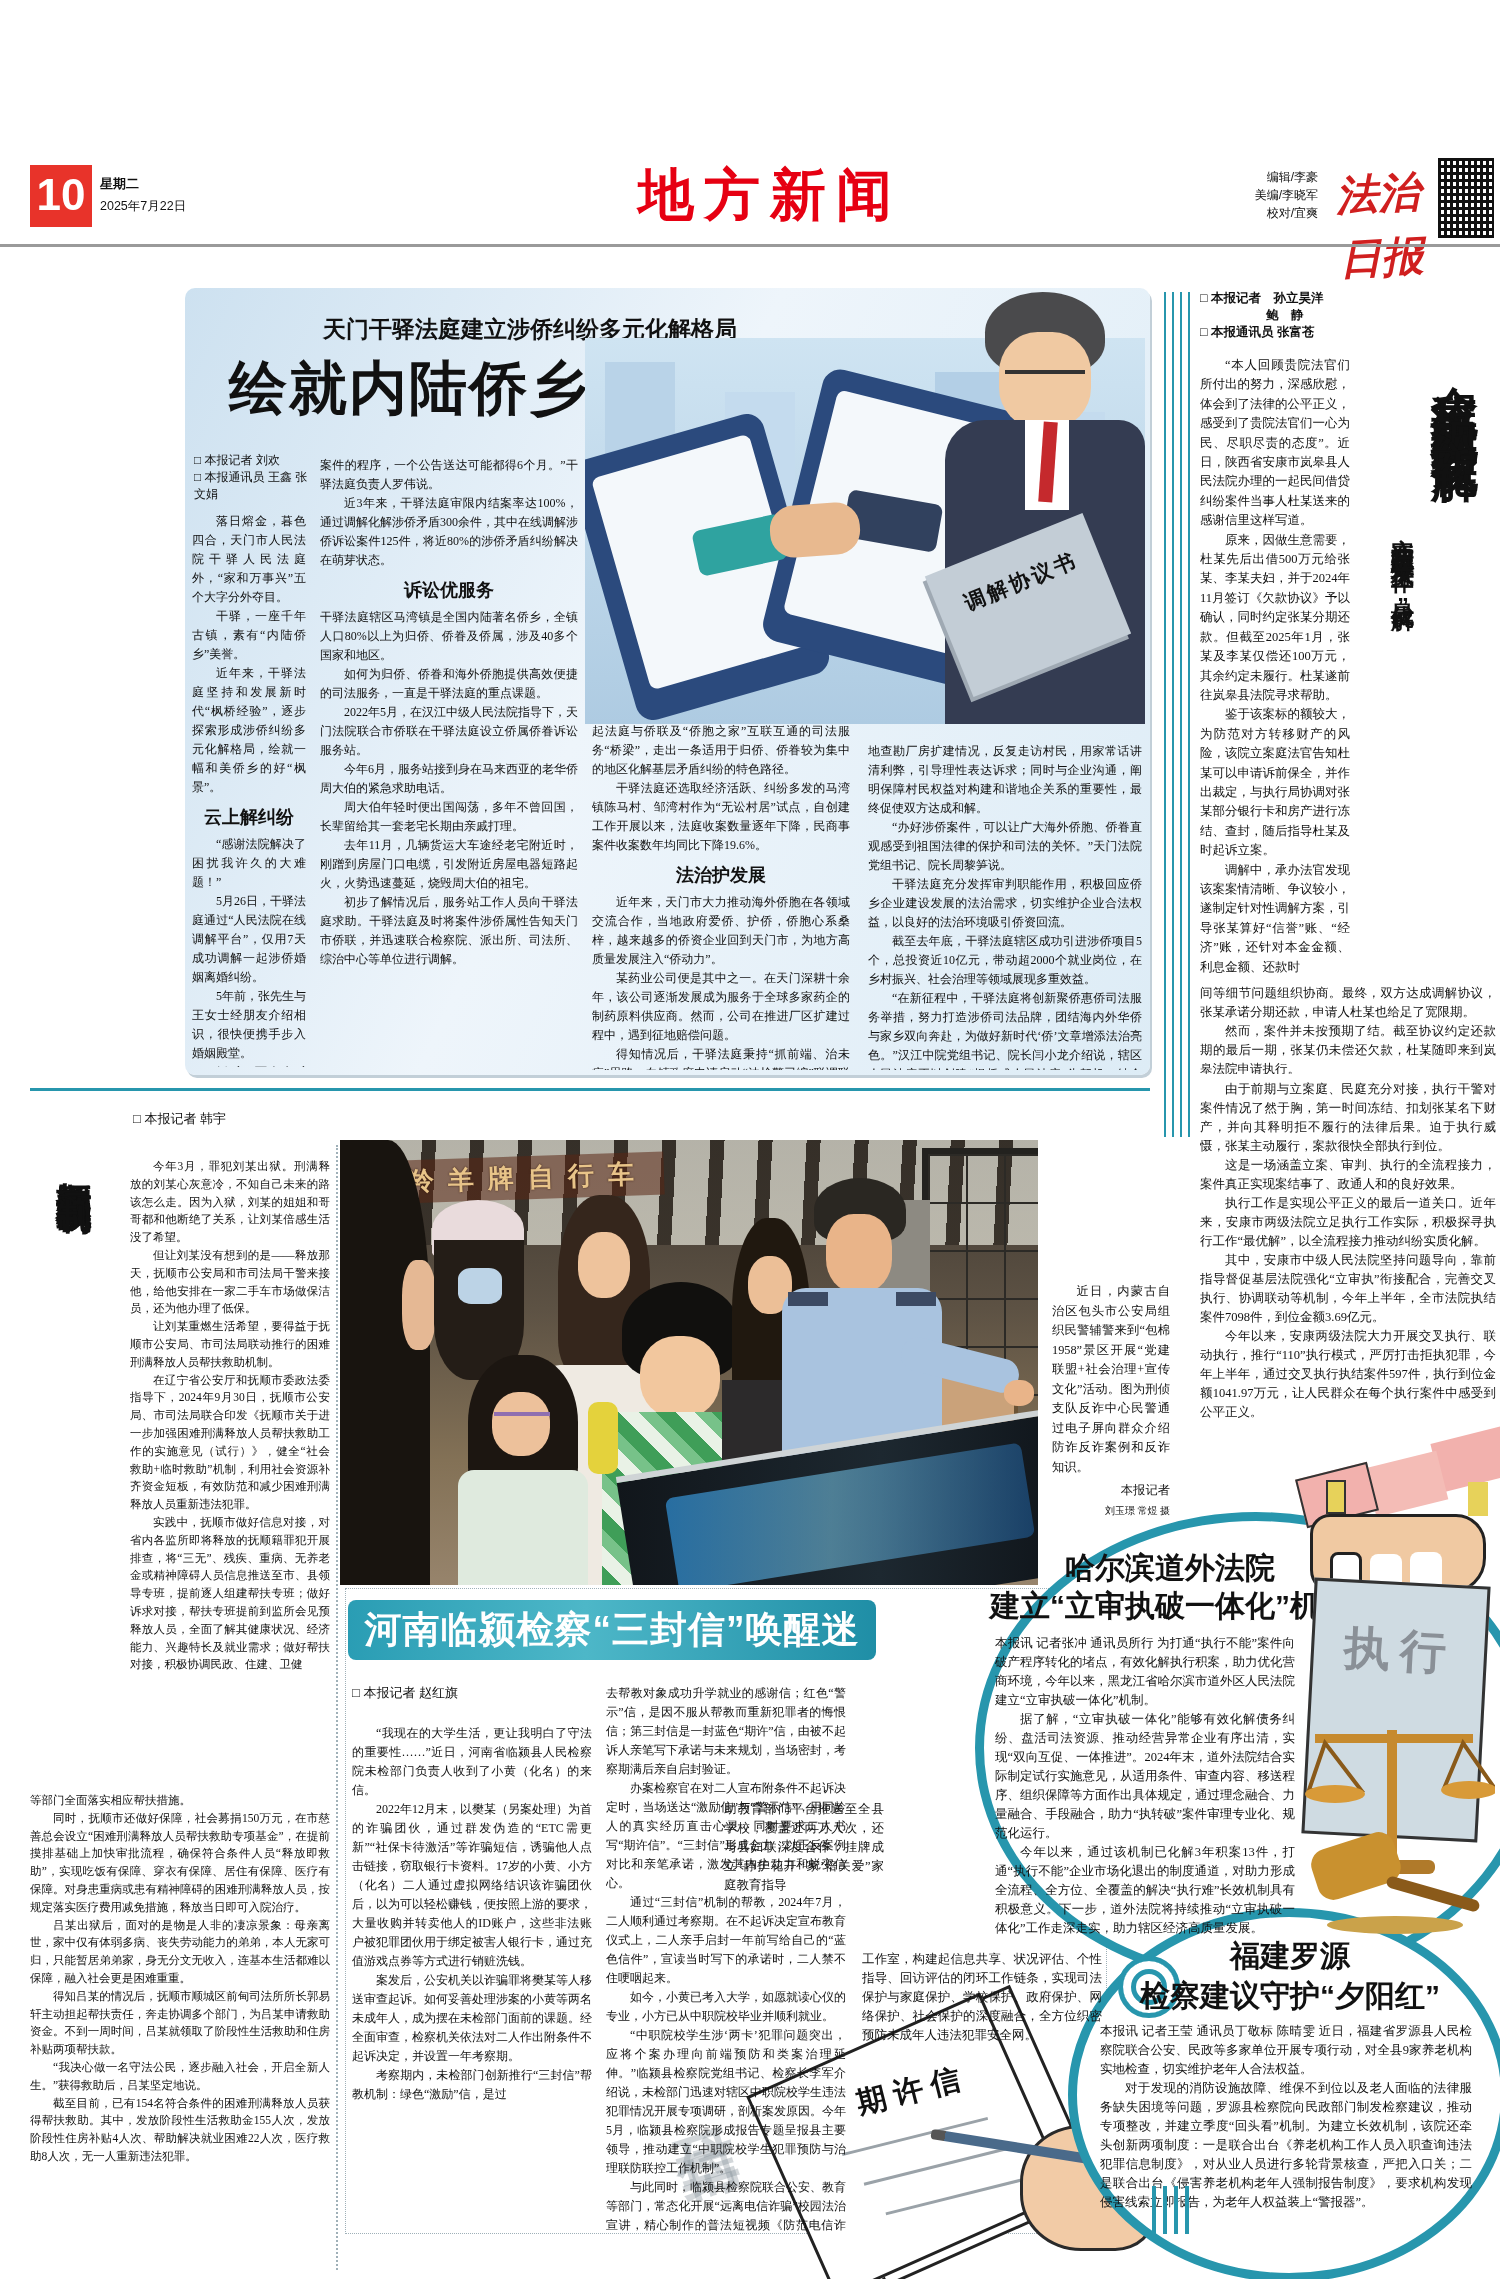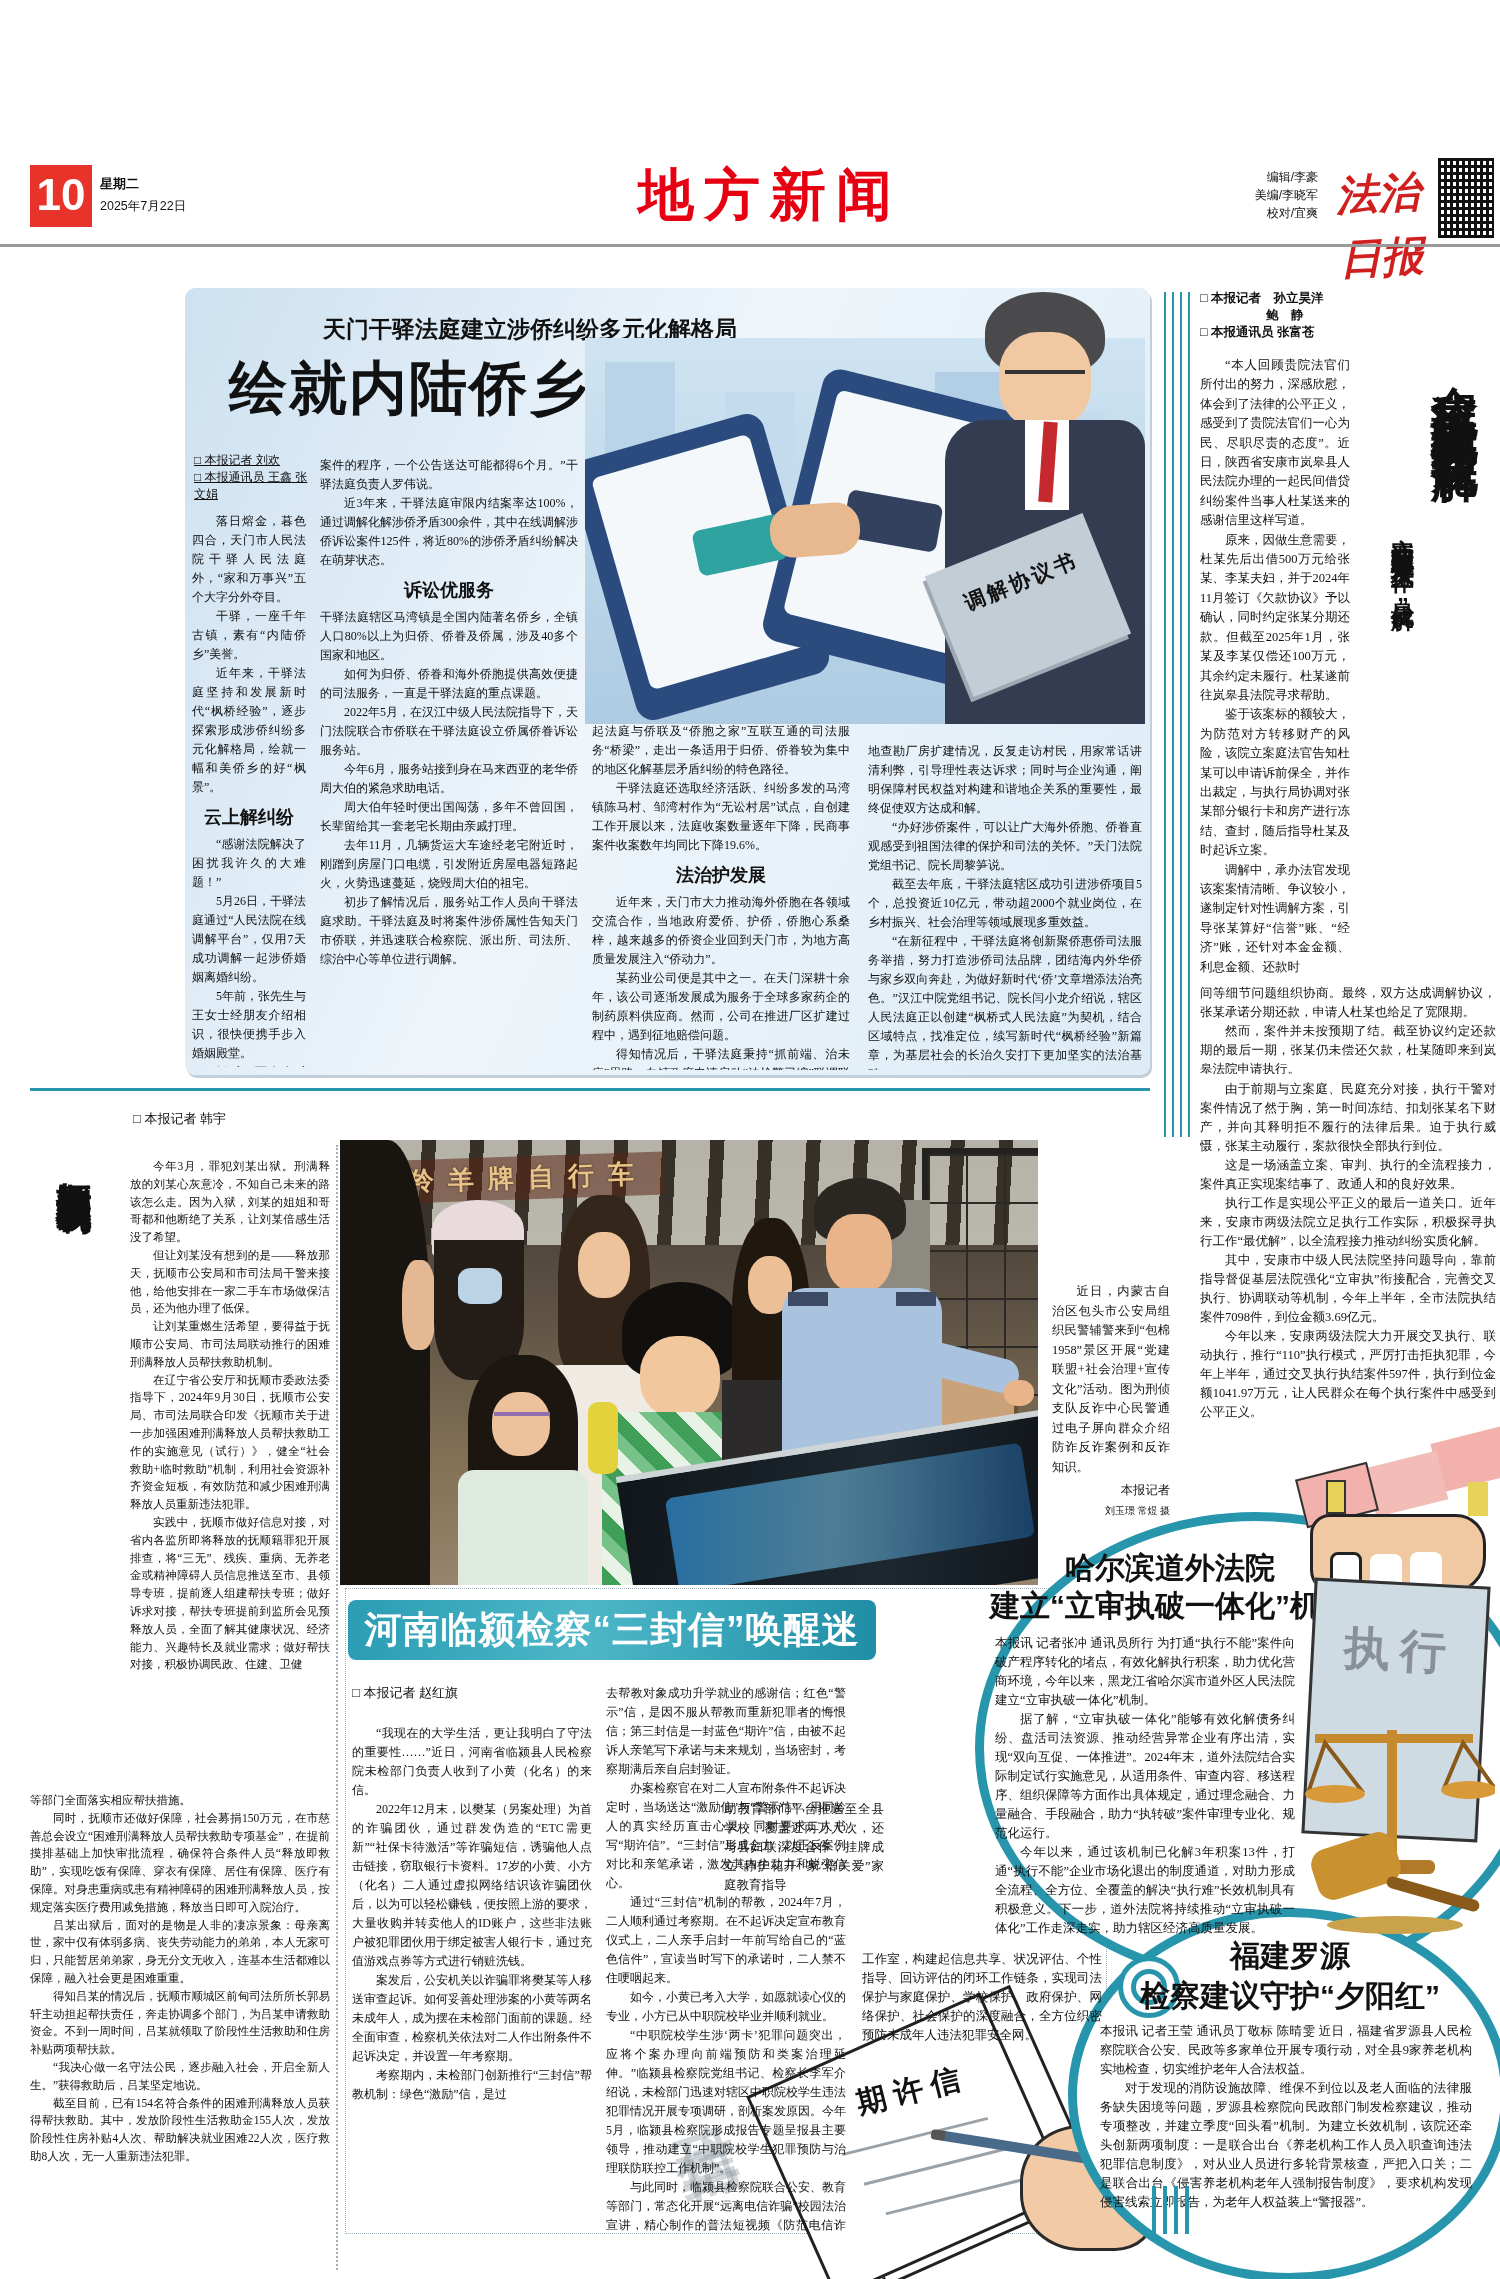--- a/index.html
+++ b/index.html
@@ -59,21 +59,21 @@
   <div class="abs" style="left:400px;top:0px;width:120px;height:84px;background:#4a4a4c;border-radius:48% 52% 40% 40%;"></div>
   <div class="abs" style="left:414px;top:40px;width:92px;height:96px;background:#f0c9a2;border-radius:42%;"></div>
   <div class="abs" style="left:420px;top:78px;width:80px;height:16px;border-top:4px solid #333;"></div>
   <div class="abs" style="left:360px;top:128px;width:200px;height:304px;background:#343c52;border-radius:40px 26px 0 0;"></div>
   <div class="abs" style="left:440px;top:128px;width:44px;height:90px;background:#fff;"></div>
   <div class="abs" style="left:456px;top:130px;width:14px;height:80px;background:#c5292d;transform:rotate(4deg);"></div>
   <div class="abs" style="left:358px;top:248px;width:170px;height:130px;background:#c3cdd6;transform:rotate(-22deg);box-shadow:-4px 4px 0 #9fa9b3;"></div>
   <div class="abs" style="left:375px;top:270px;width:150px;font-size:21px;font-weight:bold;transform:rotate(-22deg);letter-spacing:3px;">调解协议书</div>
 </div>
 
-<div class="abs" style="left:194px;top:452px;width:118px;text-decoration:underline;">
+<div class="abs" style="left:194px;top:452px;width:118px;">
   <div class="byline" style="font-size:12px;">□ 本报记者 刘欢</div>
   <div class="byline" style="font-size:12px;">□ 本报通讯员 王鑫 张文娟</div>
 </div>
 
 <div class="abs body-sm clip" style="left:192px;top:512px;width:114px;height:555px;">
   <div>
       <p class="para">落日熔金，暮色四合，天门市人民法院干驿人民法庭外，“家和万事兴”五个大字分外夺目。</p>
       <p class="para">干驿，一座千年古镇，素有“内陆侨乡”美誉。</p>
       <p class="para">近年来，干驿法庭坚持和发展新时代“枫桥经验”，逐步探索形成涉侨纠纷多元化解格局，绘就一幅和美侨乡的好“枫景”。</p>
     </div>
@@ -112,20 +112,21 @@
   <div>
       <p class="para">近年来，天门市大力推动海外侨胞在各领域交流合作，当地政府爱侨、护侨，侨胞心系桑梓，越来越多的侨资企业回到天门市，为地方高质量发展注入“侨动力”。</p>
       <p class="para">某药业公司便是其中之一。在天门深耕十余年，该公司逐渐发展成为服务于全球多家药企的制药原料供应商。然而，公司在推进厂区扩建过程中，遇到征地赔偿问题。</p>
       <p class="para">得知情况后，干驿法庭秉持“抓前端、治未病”思路，向镇政府申请启动“法检警司综”联调联动机制，并联系当地村干部了解矛盾焦点，实</p>
     </div>
 </div>
 
 <div class="abs body-sm clip cont" style="left:868px;top:742px;width:274px;height:328px;">
     <p class="para">地查勘厂房扩建情况，反复走访村民，用家常话讲清利弊，引导理性表达诉求；同时与企业沟通，阐明保障村民权益对构建和谐地企关系的重要性，最终促使双方达成和解。</p>
     <p class="para">“办好涉侨案件，可以让广大海外侨胞、侨眷直观感受到祖国法律的保护和司法的关怀。”天门法院党组书记、院长周黎笋说。</p>
+    <p class="para">干驿法庭充分发挥审判职能作用，积极回应侨乡企业建设发展的法治需求，切实维护企业合法权益，以良好的法治环境吸引侨资回流。</p>
     <p class="para">截至去年底，干驿法庭辖区成功引进涉侨项目5个，总投资近10亿元，带动超2000个就业岗位，在乡村振兴、社会治理等领域展现多重效益。</p>
     <p class="para">“在新征程中，干驿法庭将创新聚侨惠侨司法服务举措，努力打造涉侨司法品牌，团结海内外华侨与家乡双向奔赴，为做好新时代‘侨’文章增添法治亮色。”汉江中院党组书记、院长闫小龙介绍说，辖区人民法庭正以创建“枫桥式人民法庭”为契机，结合区域特点，找准定位，续写新时代“枫桥经验”新篇章，为基层社会的长治久安打下更加坚实的法治基础。</p>
   </div>
 
 <div class="abs" style="left:1164px;top:292px;width:26px;height:845px;background:repeating-linear-gradient(90deg,#2796ad 0 2px,transparent 2px 8px);"></div>
 
 <div class="abs" style="left:1200px;top:290px;width:160px;">
   <div class="byline" style="font-size:12.5px;font-weight:bold;">□ 本报记者　孙立昊洋</div>
   <div class="byline" style="font-size:12.5px;font-weight:bold;padding-left:66px;">鲍　静</div>
   <div class="byline" style="font-size:12.5px;font-weight:bold;">□ 本报通讯员 张富苍</div>

